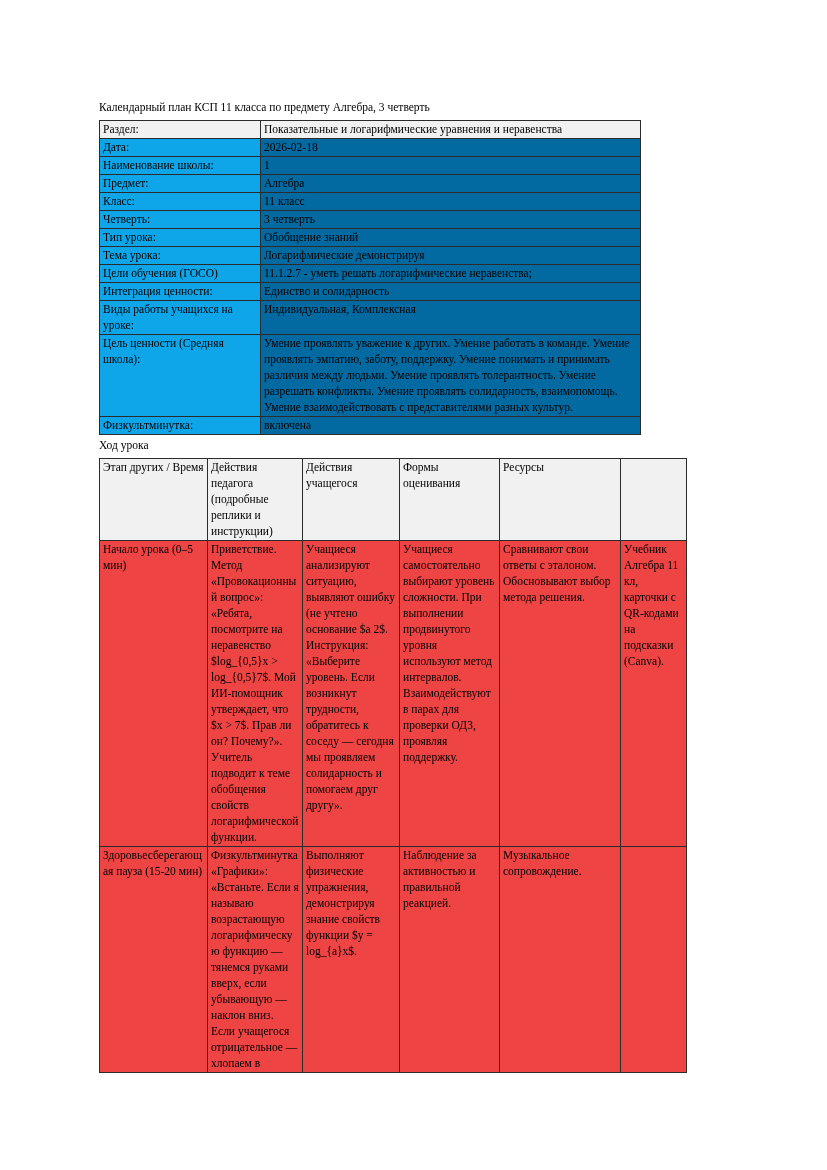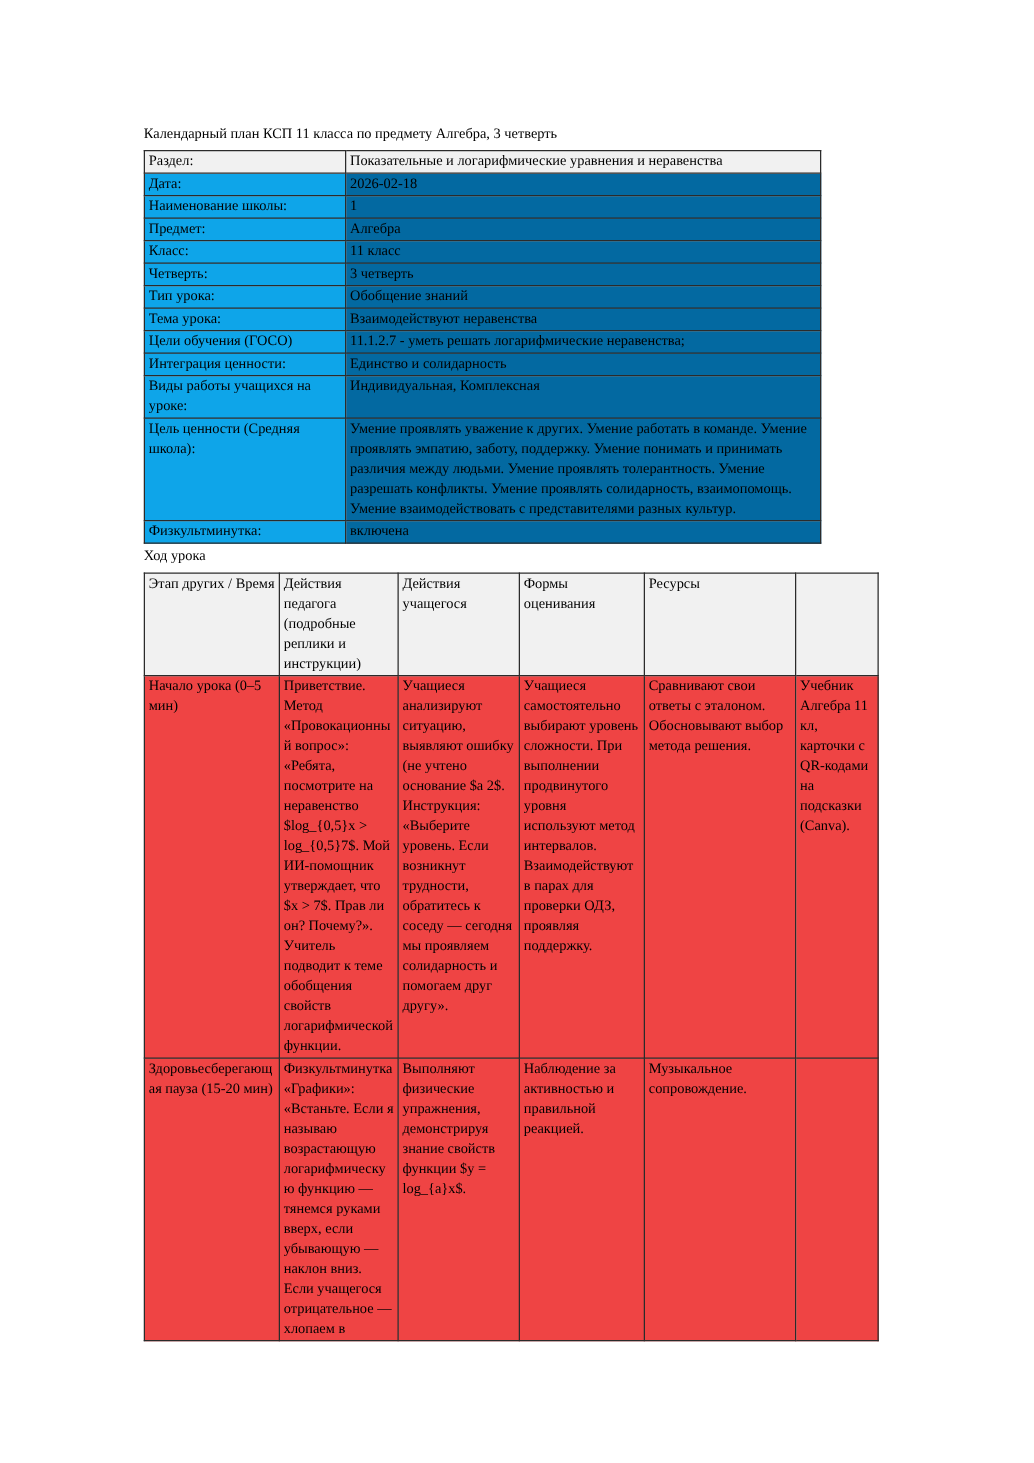--- a/index.html
+++ b/index.html
@@ -17,21 +17,21 @@
     position: relative;
     width: 827px;
     height: 1170px;
     margin: 0 auto;
     background: #ffffff;
     overflow: hidden;
     box-sizing: border-box;
   }
   .content {
     position: absolute;
-    left: 115px;
+    left: 99px;
     top: 99px;
     width: 628px;
   }
   .doc-title {
     font-size: 11.5px;
     line-height: 16px;
     margin: 0 0 5px 0;
     white-space: nowrap;
   }
   .section-label {
@@ -124,21 +124,21 @@
         <tr>
           <td class="label">Четверть:</td>
           <td class="value">3 четверть</td>
         </tr>
         <tr>
           <td class="label">Тип урока:</td>
           <td class="value">Обобщение знаний</td>
         </tr>
         <tr>
           <td class="label">Тема урока:</td>
-          <td class="value">Взаимодействуют неравенства</td>
+          <td class="value">Логарифмические демонстрируя</td>
         </tr>
         <tr>
           <td class="label">Цели обучения (ГОСО)</td>
           <td class="value">11.1.2.7 - уметь решать логарифмические неравенства;</td>
         </tr>
         <tr>
           <td class="label">Интеграция ценности:</td>
           <td class="value">Единство и солидарность</td>
         </tr>
         <tr>

